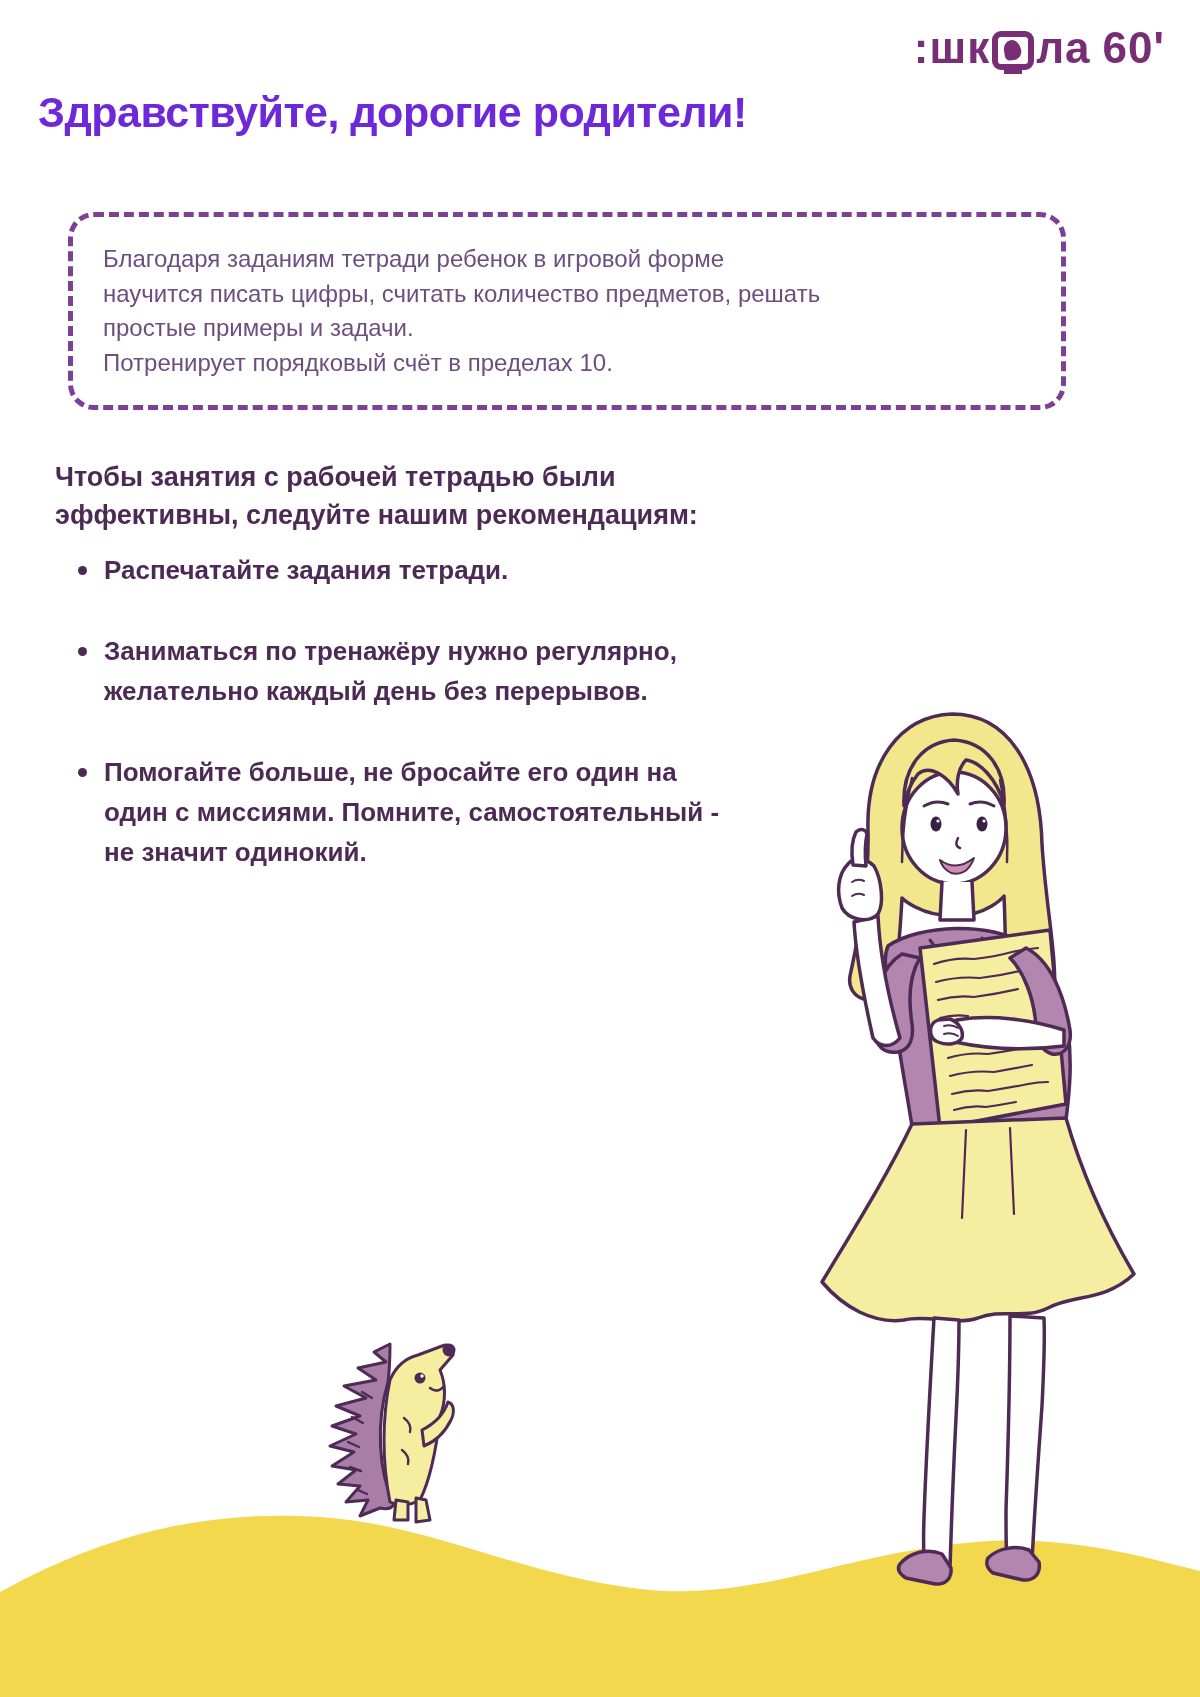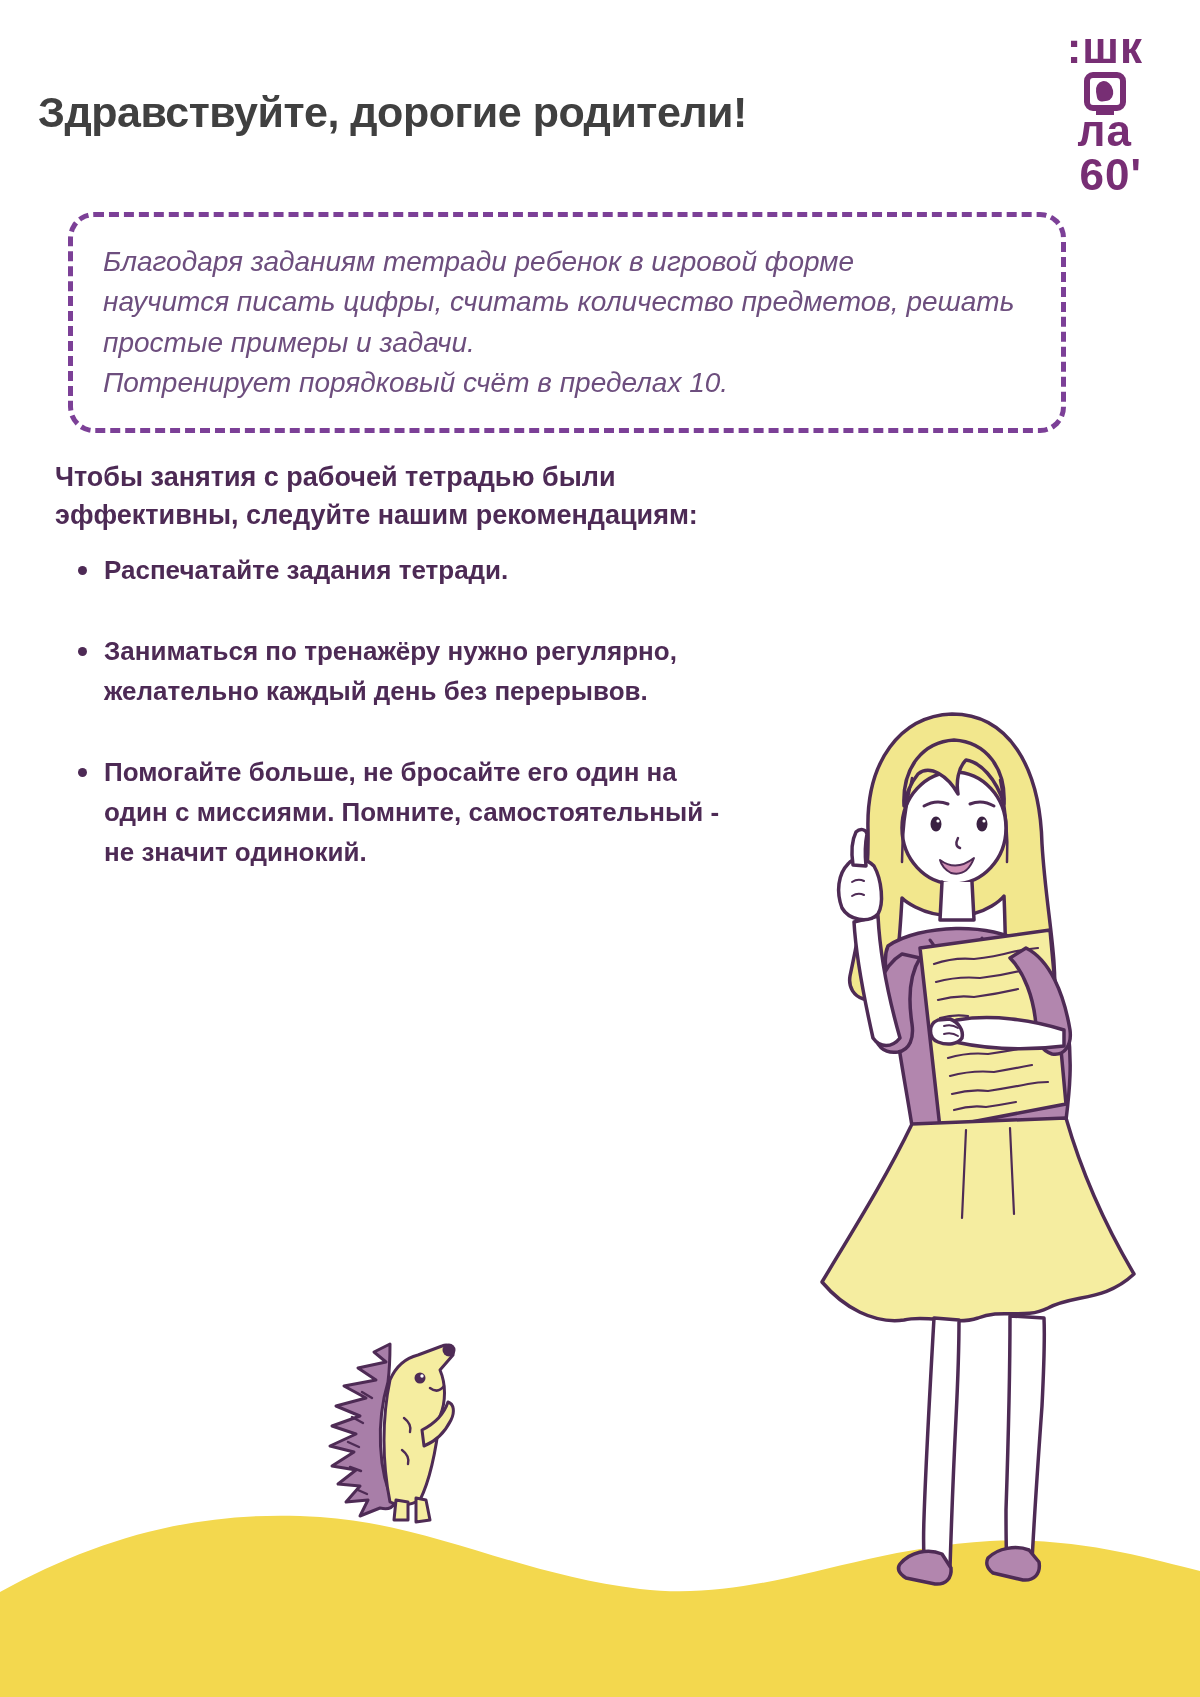--- a/index.html
+++ b/index.html
@@ -2,47 +2,47 @@
 <html lang="ru"><head>
 <meta charset="utf-8">
 <style>
   html,body{margin:0;padding:0;background:#ffffff;}
   .page{
     position:relative;width:1200px;height:1697px;background:#ffffff;overflow:hidden;
     font-family:"Liberation Sans",sans-serif;
   }
   
   .logo{
-    position:absolute;top:26px;right:57px;display:flex;align-items:center;
-    font-size:44px;font-weight:bold;color:#772e74;letter-spacing:1px;line-height:1;flex-direction:column;
+    position:absolute;top:26px;right:35px;display:flex;align-items:center;
+    font-size:44px;font-weight:bold;color:#772e74;letter-spacing:1px;line-height:1;
   }
   .logo-mon{
     display:inline-block;width:30px;height:27px;border:6px solid #772e74;border-radius:9px;
     position:relative;margin:0 2px;top:2px;
   }
   .logo-mon::before{
     content:'';position:absolute;left:6px;right:7px;top:3px;bottom:4px;
     background:#772e74;border-radius:55% 60% 50% 30%;transform:rotate(-10deg);
   }
   .logo-mon::after{
     content:'';position:absolute;left:6px;right:6px;bottom:-10px;height:5px;background:#772e74;
   }
   .logo-num{margin-left:12px;text-align:center;}
   
   .heading{
     position:absolute;left:38px;top:88px;margin:0;font-size:43px;font-weight:bold;
-    color:#404040;letter-spacing:-0.5px;z-index:3;
+    color:#6d28d9;letter-spacing:-0.5px;z-index:3;
   }
   
   .info-box{
     position:absolute;left:68px;top:212px;width:998px;box-sizing:border-box;
     border:5px dashed #7c4097;border-radius:26px;padding:25px 30px;z-index:3;
   }
   .info-box-text{
-    font-size:28px;line-height:1.44;color:#6d4e7e;white-space:pre-line;font-style:italic;
+    font-size:24px;line-height:1.44;color:#6d4e7e;white-space:pre-line;
   }
   
   .intro{
     position:absolute;left:55px;top:458px;font-size:27px;font-weight:bold;color:#4d2a55;
     line-height:1.42;white-space:pre-line;z-index:3;
   }
   
   .rec-list{
     position:absolute;left:72px;top:550px;margin:0;padding:0;list-style:none;z-index:3;width:760px;
   }

